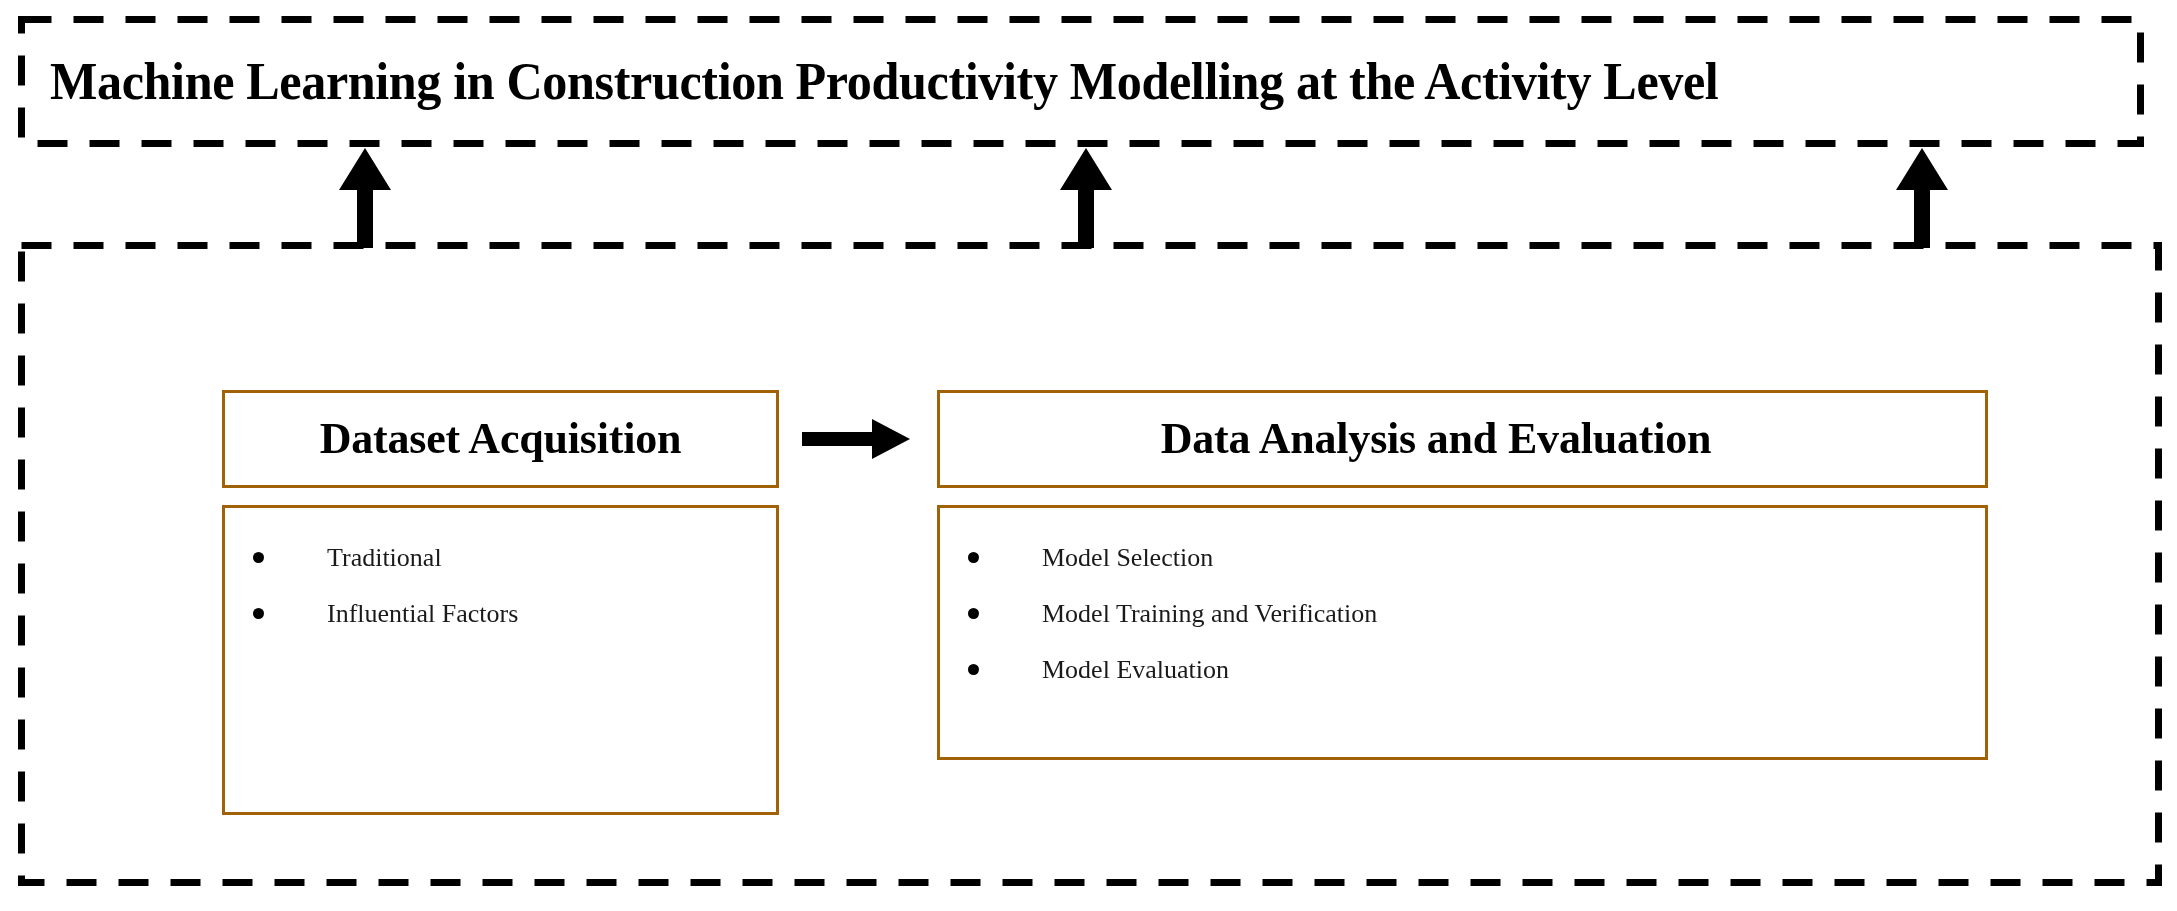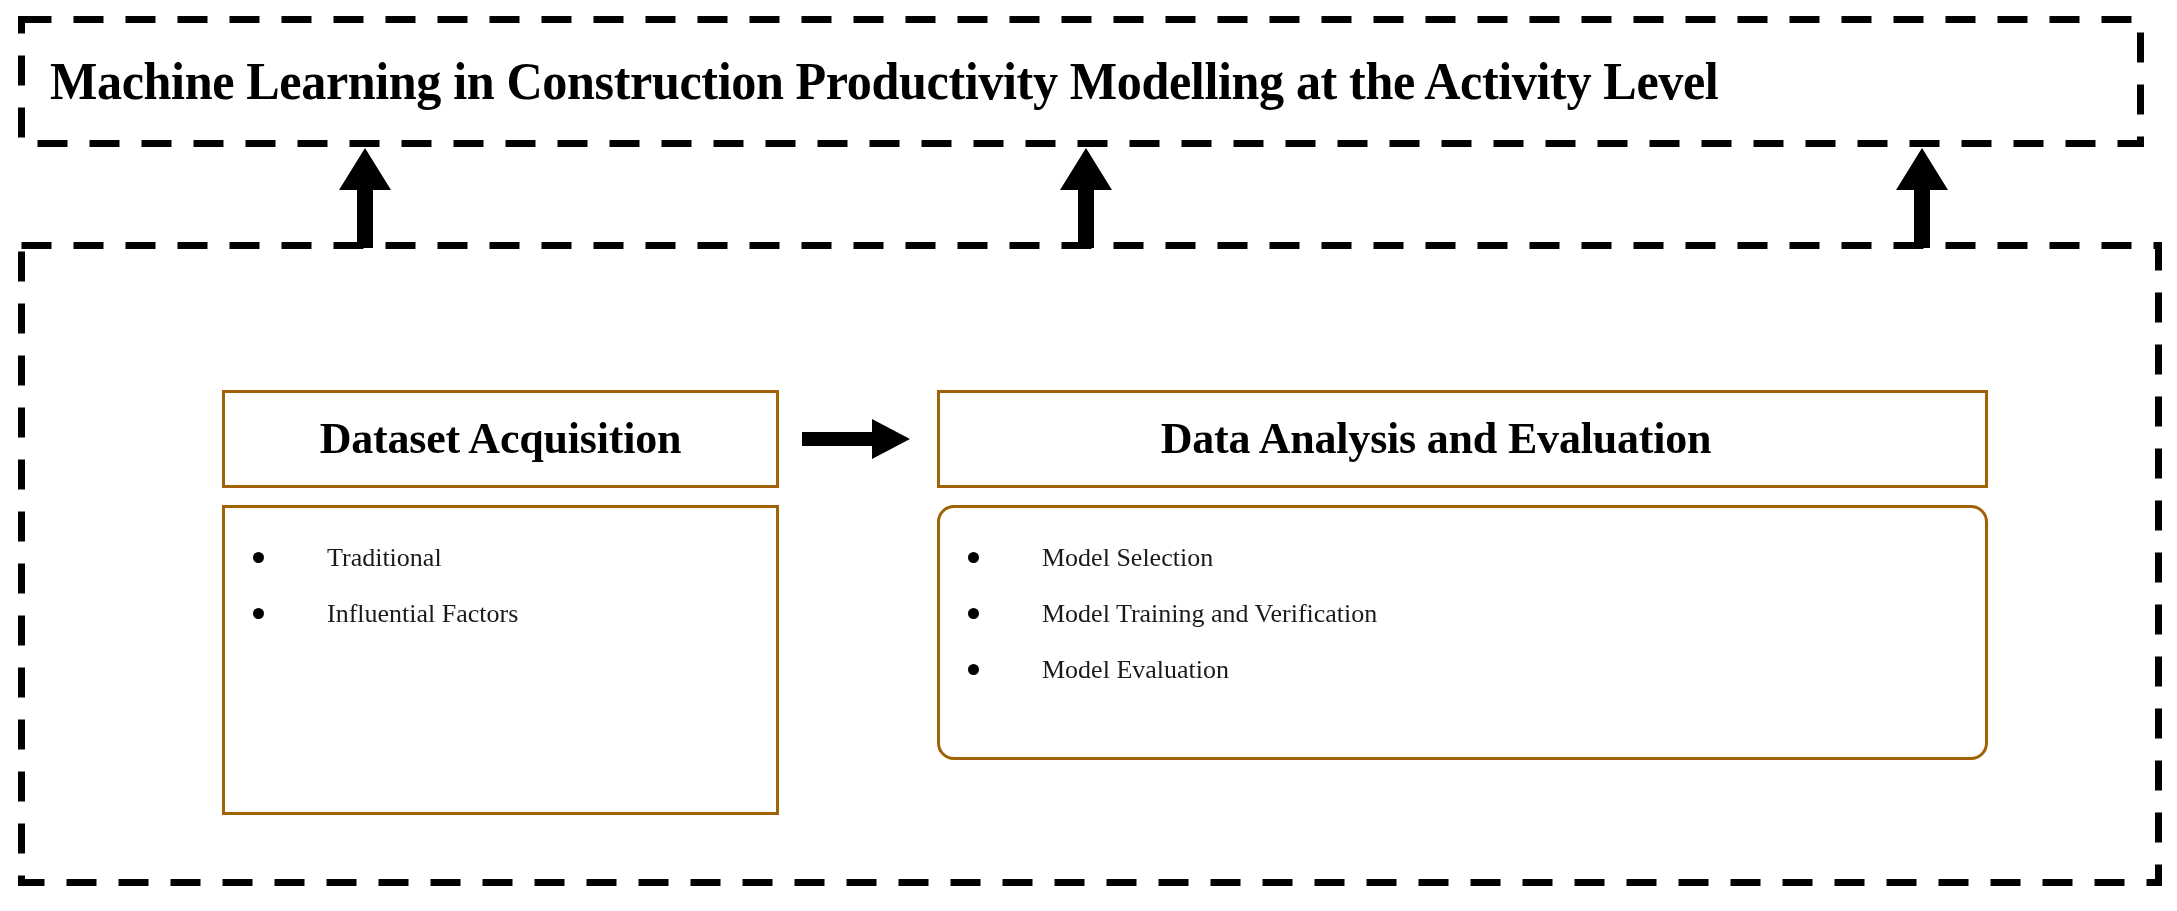--- a/index.html
+++ b/index.html
@@ -136,21 +136,20 @@
     left: 222px;
     top: 505px;
     width: 557px;
     height: 310px;
   }
   #box-analysis-list {
     left: 937px;
     top: 505px;
     width: 1051px;
     height: 255px;
-    border-radius: 17px;
   }
 
   
   ul.bullet-list {
     list-style: none;
     margin: 0;
     padding: 0;
     font-size: 26px;
     line-height: 56px;
     color: #1a1a1a;

